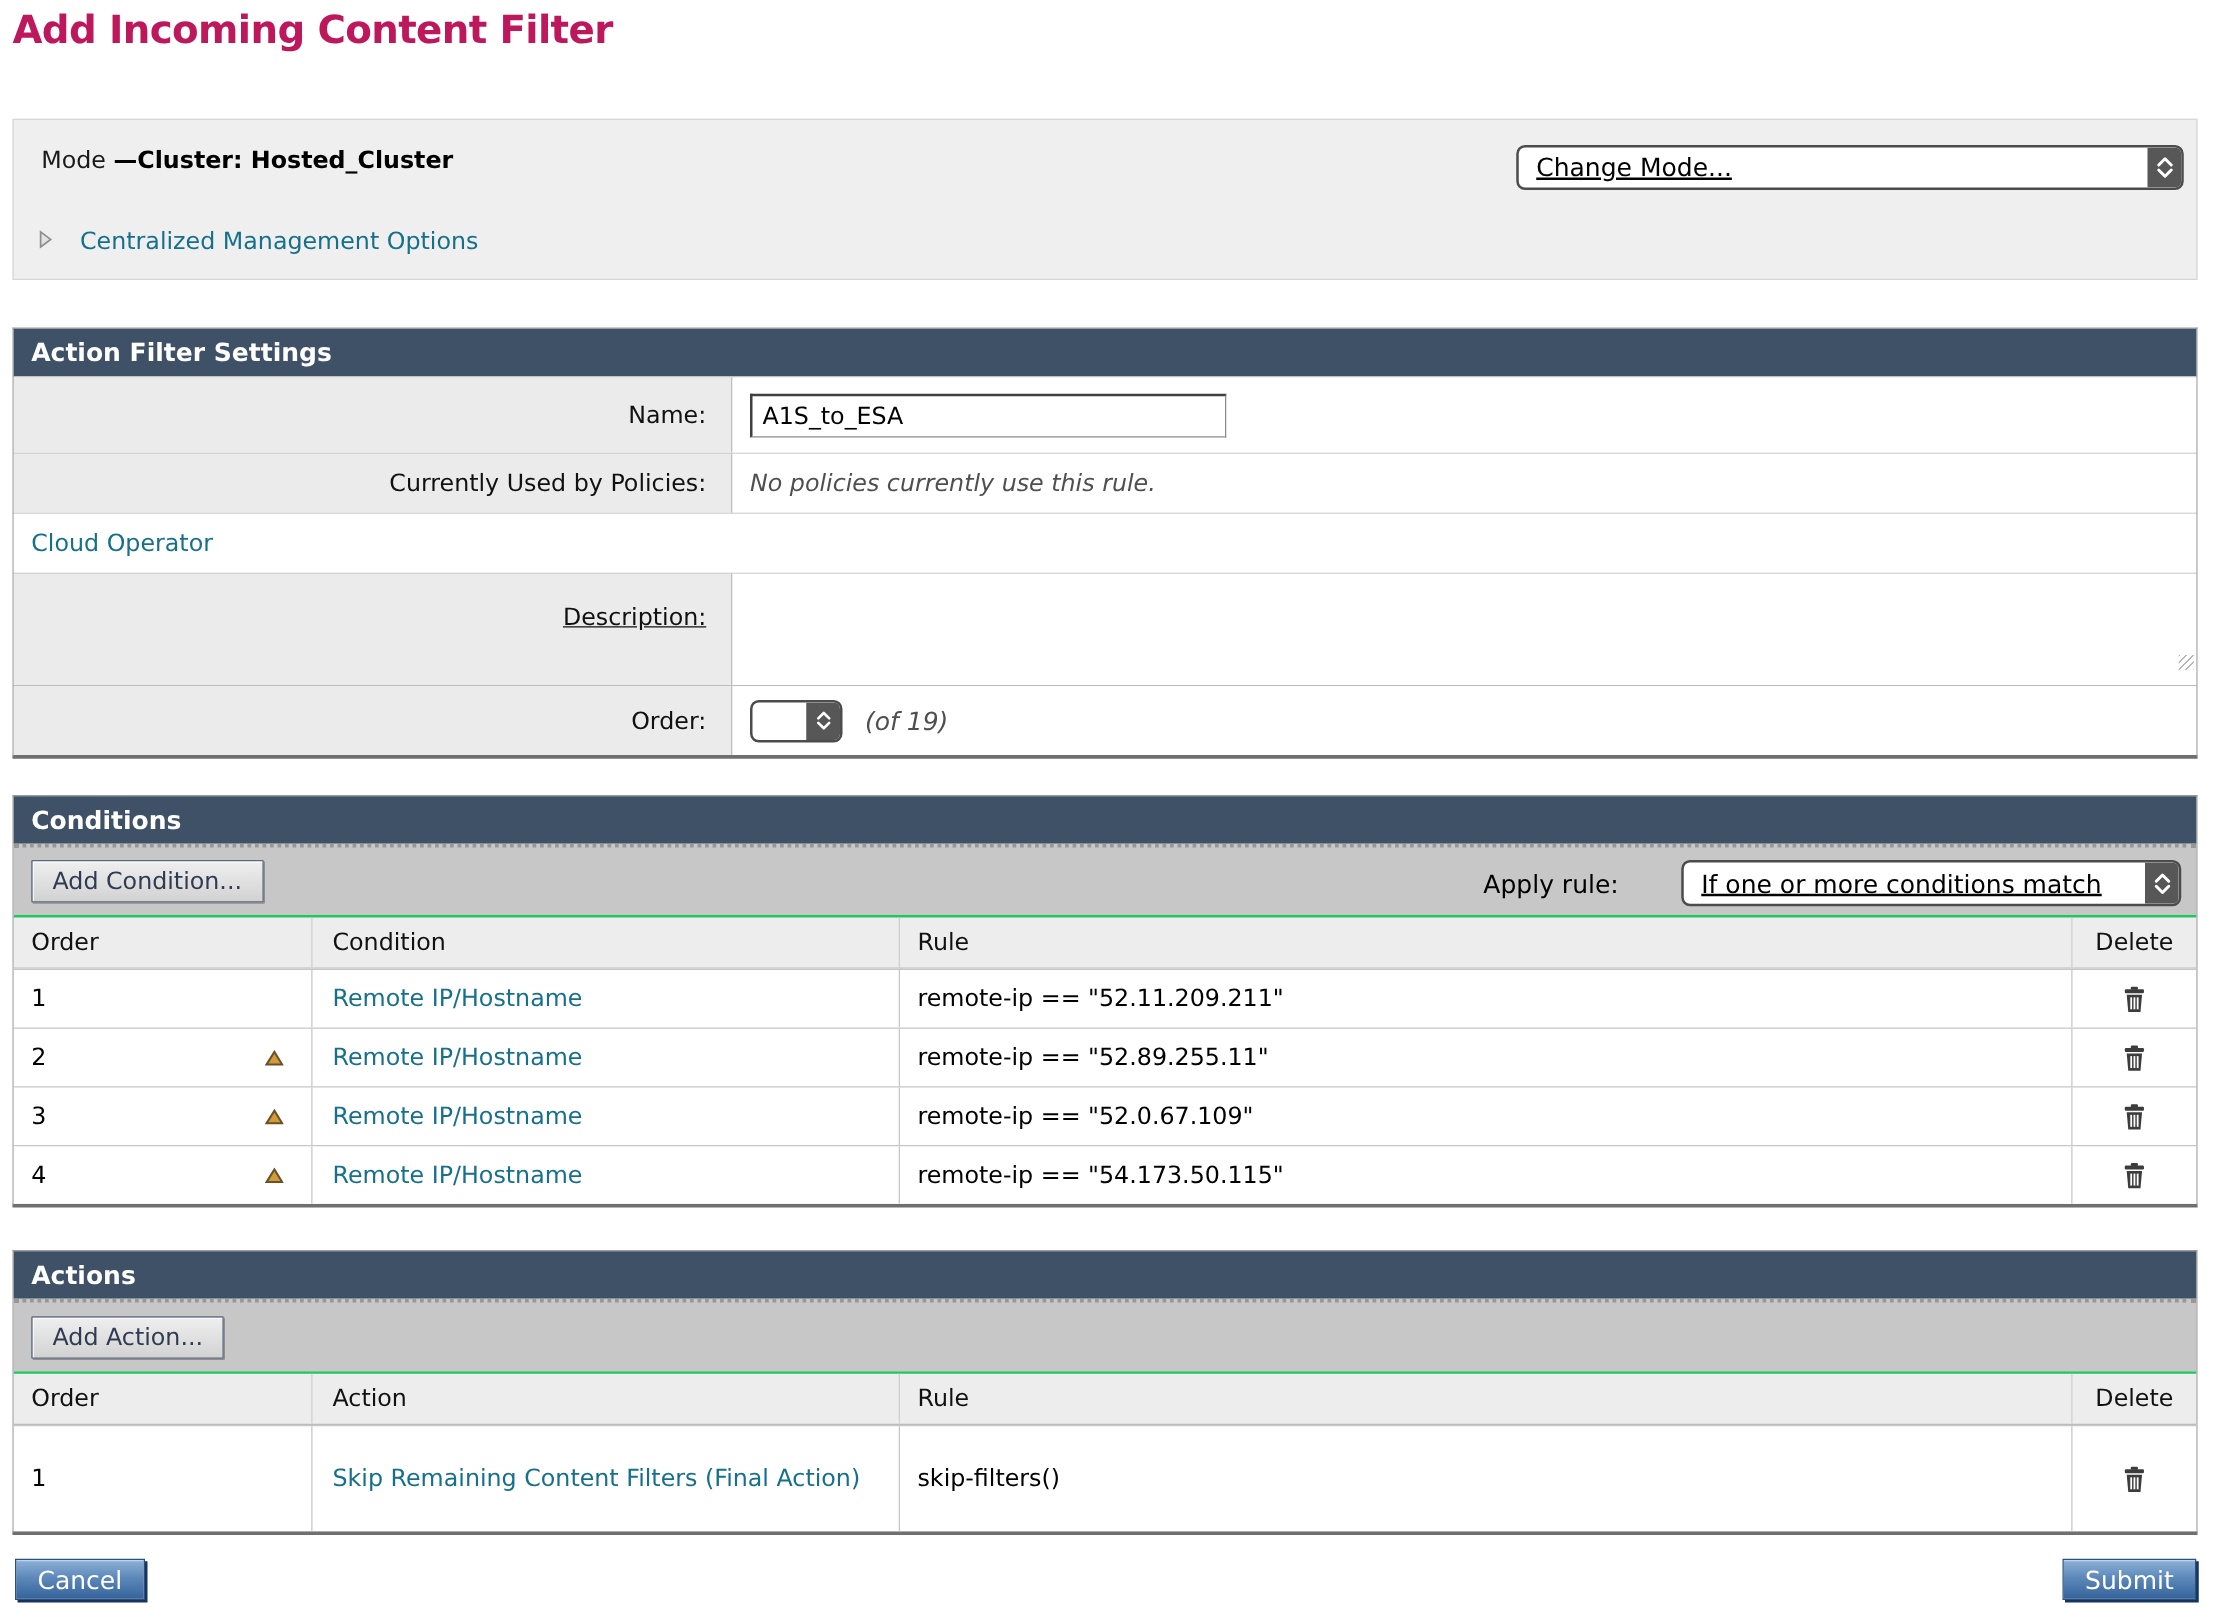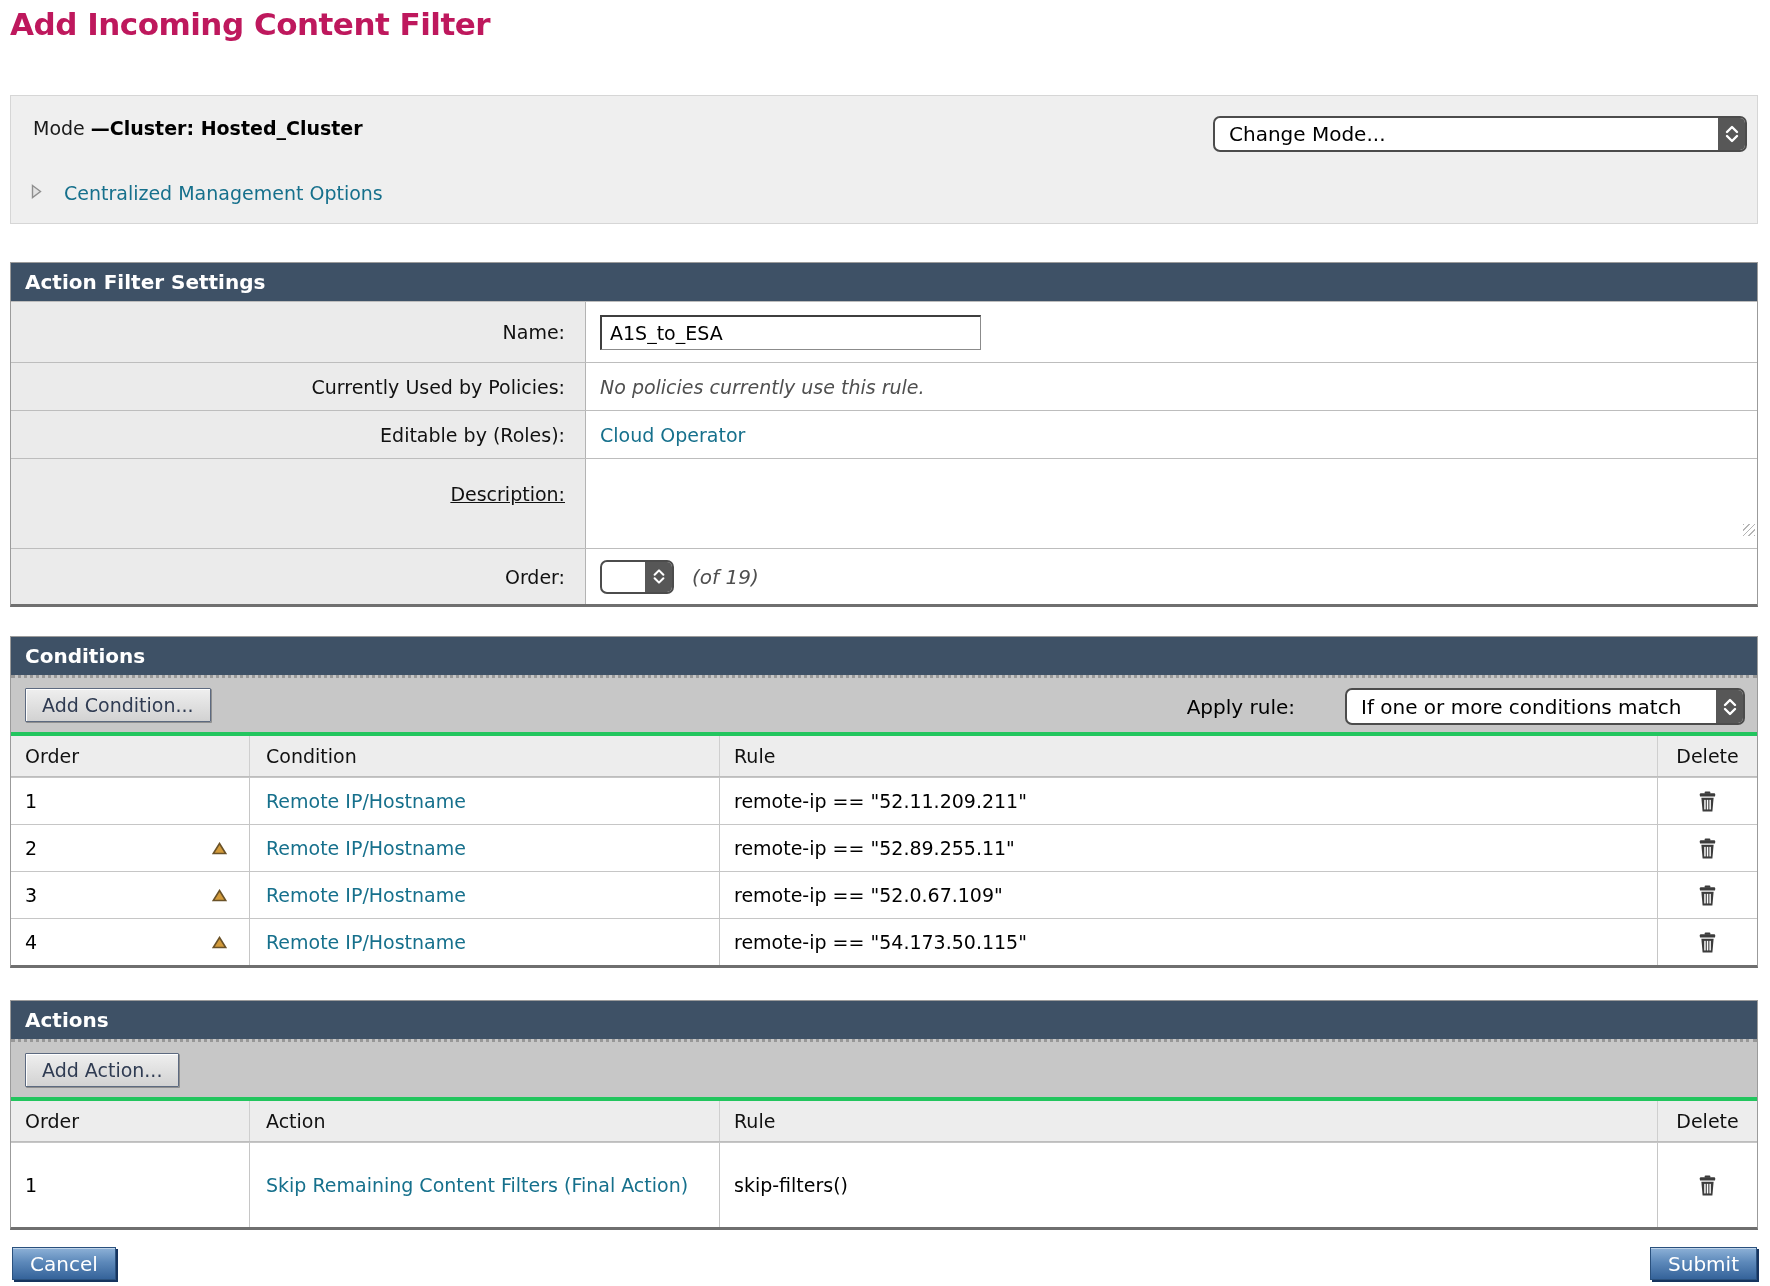--- a/index.html
+++ b/index.html
@@ -10,21 +10,21 @@
 
   
   .mode-panel{position:absolute;left:10px;top:95px;width:1748px;height:129px;background:#efefef;border:1px solid #d6d6d6;box-sizing:border-box;}
   .mode-line{position:absolute;left:22px;top:21px;font-size:19px;color:#1a1a1a;}
   .mode-line b{font-weight:bold;color:#000;}
   .cmo-row{position:absolute;left:20px;top:86px;display:flex;align-items:center;gap:22px;}
   .cmo-link{font-size:19px;color:#16708c;cursor:pointer;text-decoration:none;}
 
   
   .mac-select{display:flex;align-items:stretch;background:#ffffff;border:2px solid #4c4c4c;border-radius:7px;overflow:hidden;cursor:pointer;box-sizing:border-box;}
-  .mac-select .val{flex:1;display:flex;align-items:center;padding:0 14px;font-size:20px;color:#000;white-space:nowrap;overflow:hidden;}
+  .mac-select .val{flex:1;display:flex;align-items:center;padding:0 14px;font-size:20px;color:#000;white-space:nowrap;overflow:hidden;text-decoration:underline;}
   .mac-select .stepper{width:27px;background:#575757;display:flex;align-items:center;justify-content:center;}
   .sel-change-mode{position:absolute;left:1202px;top:20px;width:534px;height:36px;}
   .sel-apply-rule{position:absolute;right:12px;top:10px;width:400px;height:37px;}
   .sel-order{width:74px;height:34px;}
   .sel-order .val{justify-content:center;padding:0 4px;font-size:19px;margin-top:43px;}
 
   
   .panel{position:absolute;left:10px;width:1748px;background:#ffffff;border:1px solid #9b9b9b;border-bottom:3px solid #6f6f6f;box-sizing:border-box;}
   .panel-header{height:38px;background:#3e5166;color:#ffffff;font-size:20px;font-weight:bold;line-height:38px;padding-left:14px;}
 
@@ -46,21 +46,21 @@
   .desc-wrap{position:relative;}
   .desc-grip{position:absolute;right:2px;bottom:12px;width:12px;height:12px;background:repeating-linear-gradient(135deg,#b5b5b5 0 1px,transparent 1px 4px);}
   .of-note{margin-left:18px;font-style:italic;color:#4f4f4f;font-size:20px;}
 
   
   .toolbar{position:relative;background:#c7c7c7;border-top:3px dotted #989898;box-sizing:border-box;}
   .toolbar-btn{position:absolute;left:14px;background:linear-gradient(180deg,#efefef,#d2d2d2);border:1px solid #5d6a80;border-radius:1px;box-shadow:inset 1px 1px 0 #ffffff,1px 1px 0 #8f8f8f;font-size:19px;color:#2f3b52;font-family:inherit;padding:0 16px;height:34px;cursor:pointer;}
   .apply-rule-label{position:absolute;right:462px;top:0;height:57px;display:flex;align-items:center;font-size:20px;color:#000;}
 
   
-  .thead{display:flex;height:40px;background:#ededed;border-top:4px solid #22c55e;border-bottom:1px solid #bdbdbd;align-items:center;font-size:19px;color:#111;}
+  .thead{display:flex;height:40px;background:#ededed;border-top:2px solid #22c55e;border-bottom:1px solid #bdbdbd;align-items:center;font-size:19px;color:#111;}
   .trow{display:flex;background:#ffffff;border-top:1px solid #c6c6c6;align-items:center;font-size:19px;}
   .trow:first-of-type{border-top:none;}
   .col-order{width:238px;box-sizing:border-box;padding-left:14px;display:flex;align-items:center;}
   .col-cond{width:470px;box-sizing:border-box;padding-left:16px;border-left:1px solid #c6c6c6;align-self:stretch;display:flex;align-items:center;}
   .col-rule{flex:1;box-sizing:border-box;padding-left:14px;border-left:1px solid #c6c6c6;align-self:stretch;display:flex;align-items:center;}
   .col-del{width:100px;box-sizing:border-box;border-left:1px solid #c6c6c6;align-self:stretch;display:flex;align-items:center;justify-content:center;}
   .thead .col-cond,.thead .col-rule,.thead .col-del{border-left:1px solid #cfcfcf;}
   .cond-row{height:46px;}
   .action-row{height:84px;}
   .sort-spacer{flex:1;}
@@ -110,21 +110,20 @@
     </div>
 
     <div class="form-row row-policies">
       <div class="form-label">Currently Used by Policies:</div>
       <div class="form-value">
           <span class="italic-note">No policies currently use this rule.</span>
         </div>
     </div>
 
     <div class="form-row row-roles">
-      <div class="form-label">Editable by (Roles):</div>
       <div class="form-value">
           <a class="teal-link">Cloud Operator</a>
         </div>
     </div>
 
     <div class="form-row row-desc">
       <div class="form-label">Description:</div>
       <div class="form-value desc-wrap">
         <span class="desc-grip"></span>
       </div>

